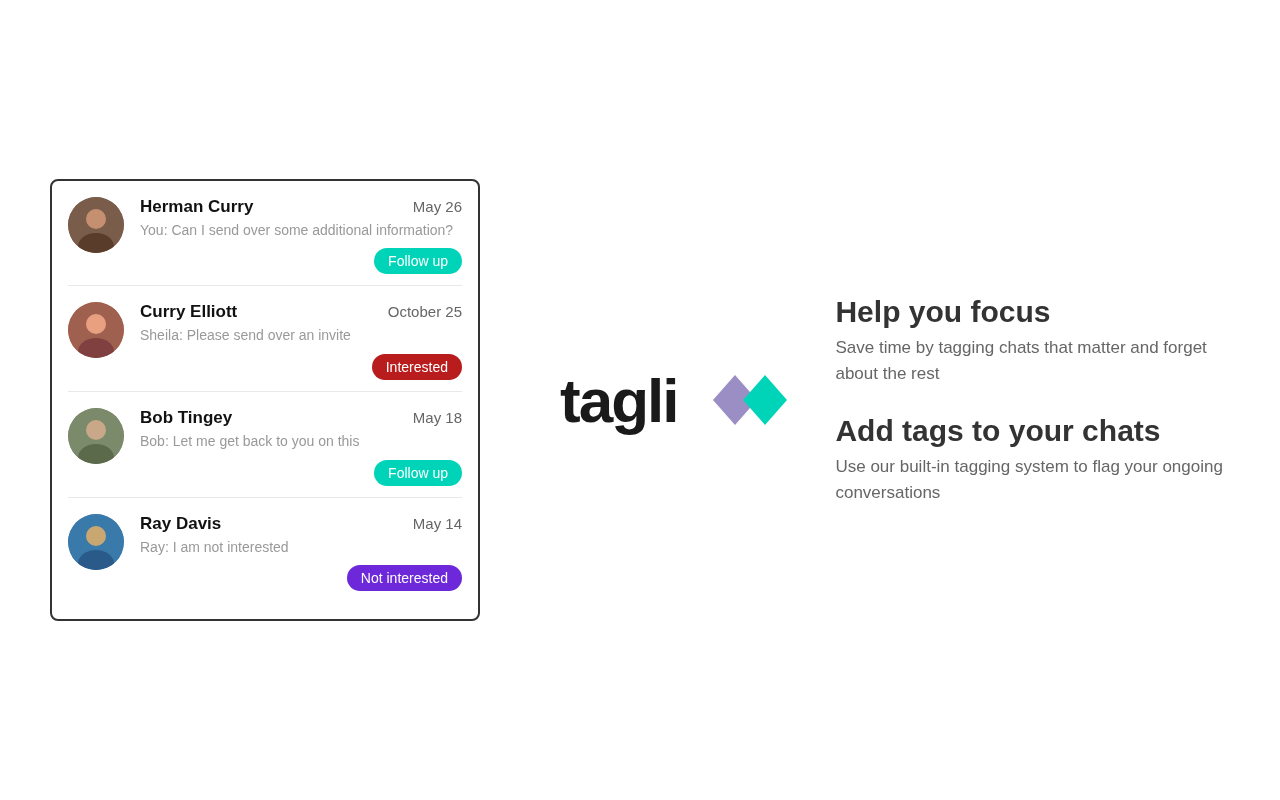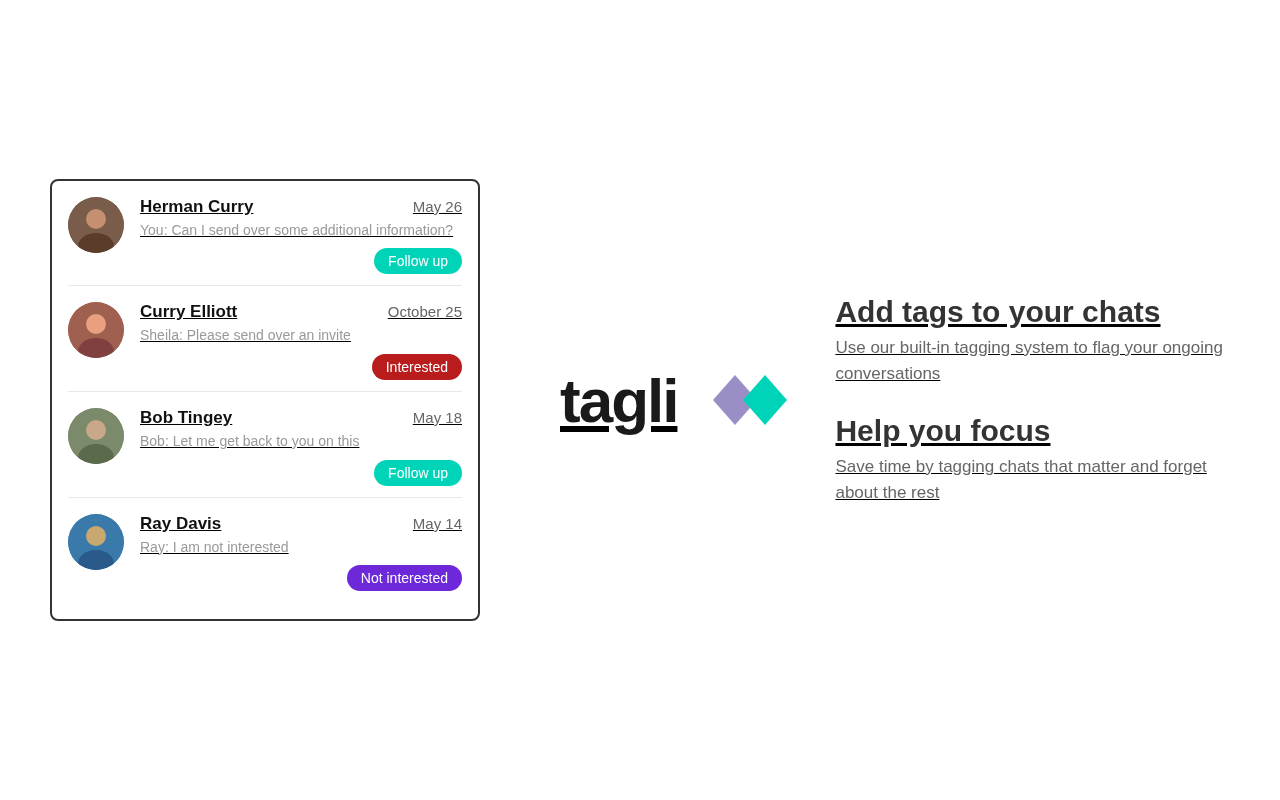--- a/index.html
+++ b/index.html
@@ -11,21 +11,20 @@
       display: flex;
       align-items: center;
       justify-content: center;
       overflow: hidden;
     }
     .page-wrapper {
       display: flex;
       width: 1180px;
       align-items: center;
       gap: 80px;
-      text-decoration: underline;
     }
 
     
     .chat-panel {
       border: 2px solid #333;
       border-radius: 8px;
       width: 430px;
       background: #fff;
       overflow: hidden;
       flex-shrink: 0;
@@ -280,24 +279,24 @@
 
           <path d="M 20 35 L 42 10 L 64 35 L 42 60 Z" fill="#9B8EC4"></path>
 
           <path d="M 50 35 L 72 10 L 94 35 L 72 60 Z" fill="#00D4B8"></path>
         </svg>
       </div>
     </div>
 
     <div class="features">
       <div class="feature-block">
+        <div class="feature-title">Help you focus</div>
+        <div class="feature-desc">Save time by tagging chats that matter and forget about the rest</div>
+      </div>
+      <div class="feature-block">
         <div class="feature-title">Add tags to your chats</div>
         <div class="feature-desc">Use our built-in tagging system to flag your ongoing conversations</div>
       </div>
-      <div class="feature-block">
-        <div class="feature-title">Help you focus</div>
-        <div class="feature-desc">Save time by tagging chats that matter and forget about the rest</div>
-      </div>
     </div>
 
   </div>
 
 </div>
 
 </body></html>

